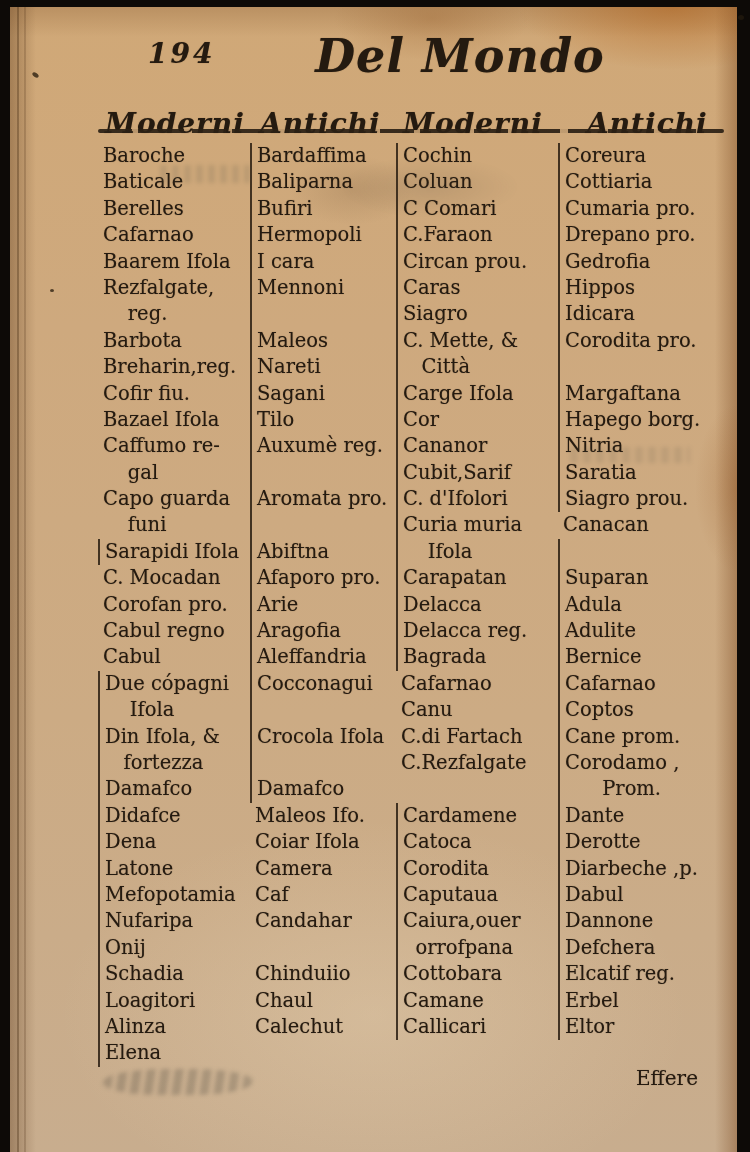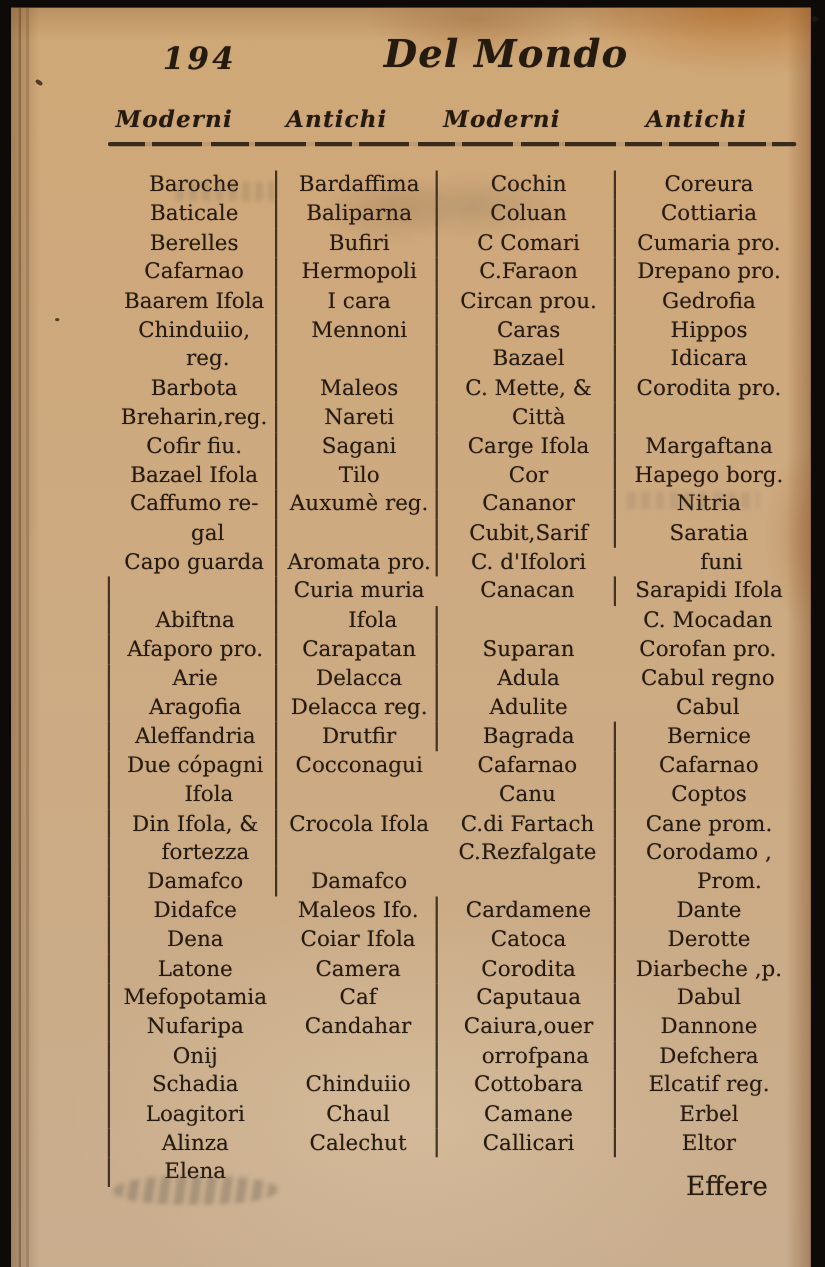--- a/index.html
+++ b/index.html
@@ -29,50 +29,49 @@
       linear-gradient(90deg, rgba(70,45,20,.35) 0 2px, rgba(0,0,0,0) 2px 7px, rgba(80,50,25,.22) 7px 9px, rgba(0,0,0,0) 9px);
   }
   .ink{color:#241a10;text-shadow:0 0 1px rgba(56,36,16,.45);}
   
   .page-number{
     position:absolute;left:138px;top:30px;
     font-size:28px;font-style:italic;font-weight:bold;letter-spacing:3px;
   }
   .page-title{
     position:absolute;left:300px;top:22px;width:300px;text-align:center;
-    font-size:35px;font-style:italic;font-weight:600;letter-spacing:1px;
+    font-size:46px;font-style:italic;font-weight:600;letter-spacing:1px;
   }
   .col-headers{position:absolute;left:0;top:88px;width:100%;height:28px;}
   .col-header{
-    position:absolute;font-size:21px;font-style:italic;font-weight:600;letter-spacing:1px;
+    position:absolute;font-size:28px;font-style:italic;font-weight:600;letter-spacing:1px;margin-top:12px;
   }
   .ch0{left:95px;}  .ch1{left:250px;} .ch2{left:393px;} .ch3{left:577px;}
   .header-rule{
     position:absolute;left:88px;top:122px;width:626px;height:4px;
     background:repeating-linear-gradient(90deg,
       #2b2014 0 34px, rgba(43,32,20,.15) 34px 40px,
       #2b2014 40px 86px, rgba(43,32,20,.1) 86px 94px);
     border-radius:2px;opacity:.92;
   }
   
   .name-table{
-    position:absolute;left:88px;top:148px;width:626px;
+    position:absolute;left:88px;top:136px;width:626px;
     display:grid;grid-template-columns:152px 146px 162px 166px;
     grid-auto-rows:26.4px;
-    text-align:center;
   }
   .cell{
     font-size:19.5px;line-height:26.4px;white-space:pre;overflow:visible;
     padding-left:5px;
   }
   .cell.b{border-left:2px solid rgba(34,23,12,.82);}
   
   .catchword{
     position:absolute;left:540px;top:1058px;width:174px;padding-right:26px;
-    text-align:right;font-size:24px;line-height:26px;box-sizing:border-box;
+    text-align:right;font-size:20px;line-height:26px;box-sizing:border-box;
   }
   
   .smudge{position:absolute;filter:blur(2px);opacity:.5;pointer-events:none;}
   .smudge-1{left:93px;top:1062px;width:150px;height:26px;
     background:repeating-linear-gradient(90deg, rgba(75,70,60,.55) 0 9px, rgba(0,0,0,0) 9px 14px);
     transform:skewX(-8deg);border-radius:40%/50%;}
   .smudge-2{left:150px;top:158px;width:90px;height:18px;
     background:repeating-linear-gradient(90deg, rgba(90,85,70,.35) 0 7px, rgba(0,0,0,0) 7px 12px);}
   .smudge-3{left:560px;top:440px;width:120px;height:16px;
     background:repeating-linear-gradient(90deg, rgba(90,85,70,.28) 0 8px, rgba(0,0,0,0) 8px 13px);}
@@ -119,28 +118,28 @@
     <div class="cell ink">Cafarnao</div>
     <div class="cell ink b">Hermopoli</div>
     <div class="cell ink b">C.Faraon</div>
     <div class="cell ink b">Drepano pro.</div>
 
     <div class="cell ink">Baarem Ifola</div>
     <div class="cell ink b">I cara</div>
     <div class="cell ink b">Circan prou.</div>
     <div class="cell ink b">Gedrofia</div>
 
-    <div class="cell ink">Chinduiio,</div>
+    <div class="cell ink">Rezfalgate,</div>
     <div class="cell ink b">Mennoni</div>
     <div class="cell ink b">Caras</div>
     <div class="cell ink b">Hippos</div>
 
     <div class="cell ink">    reg.</div>
     <div class="cell ink b"></div>
-    <div class="cell ink b">Bazael</div>
+    <div class="cell ink b">Siagro</div>
     <div class="cell ink b">Idicara</div>
 
     <div class="cell ink">Barbota</div>
     <div class="cell ink b">Maleos</div>
     <div class="cell ink b">C. Mette, &amp;</div>
     <div class="cell ink b">Corodita pro.</div>
 
     <div class="cell ink">Breharin,reg.</div>
     <div class="cell ink b">Nareti</div>
     <div class="cell ink b">   Città</div>
@@ -162,20 +161,21 @@
     <div class="cell ink b">Nitria</div>
 
     <div class="cell ink">    gal</div>
     <div class="cell ink b"></div>
     <div class="cell ink b">Cubit,Sarif</div>
     <div class="cell ink b">Saratia</div>
 
     <div class="cell ink">Capo guarda</div>
     <div class="cell ink b">Aromata pro.</div>
     <div class="cell ink b">C. d'Ifolori</div>
+    <div class="cell ink b">Siagro prou.</div>
 
     <div class="cell ink">    funi</div>
     <div class="cell ink b"></div>
     <div class="cell ink b">Curia muria</div>
     <div class="cell ink">Canacan</div>
 
     <div class="cell ink b">Sarapidi Ifola</div>
     <div class="cell ink b">Abiftna</div>
     <div class="cell ink b">    Ifola</div>
     <div class="cell ink b"></div>
@@ -190,21 +190,20 @@
     <div class="cell ink b">Delacca</div>
     <div class="cell ink b">Adula</div>
 
     <div class="cell ink">Cabul regno</div>
     <div class="cell ink b">Aragofia</div>
     <div class="cell ink b">Delacca reg.</div>
     <div class="cell ink b">Adulite</div>
 
     <div class="cell ink">Cabul</div>
     <div class="cell ink b">Aleffandria</div>
-    <div class="cell ink b">Drutfir</div>
     <div class="cell ink b">Bagrada</div>
 
     <div class="cell ink b">Bernice</div>
     <div class="cell ink b">Due cópagni</div>
     <div class="cell ink b">Cocconagui</div>
 
     <div class="cell ink">Cafarnao</div>
     <div class="cell ink b">Cafarnao</div>
     <div class="cell ink b">    Ifola</div>
     <div class="cell ink b"></div>

